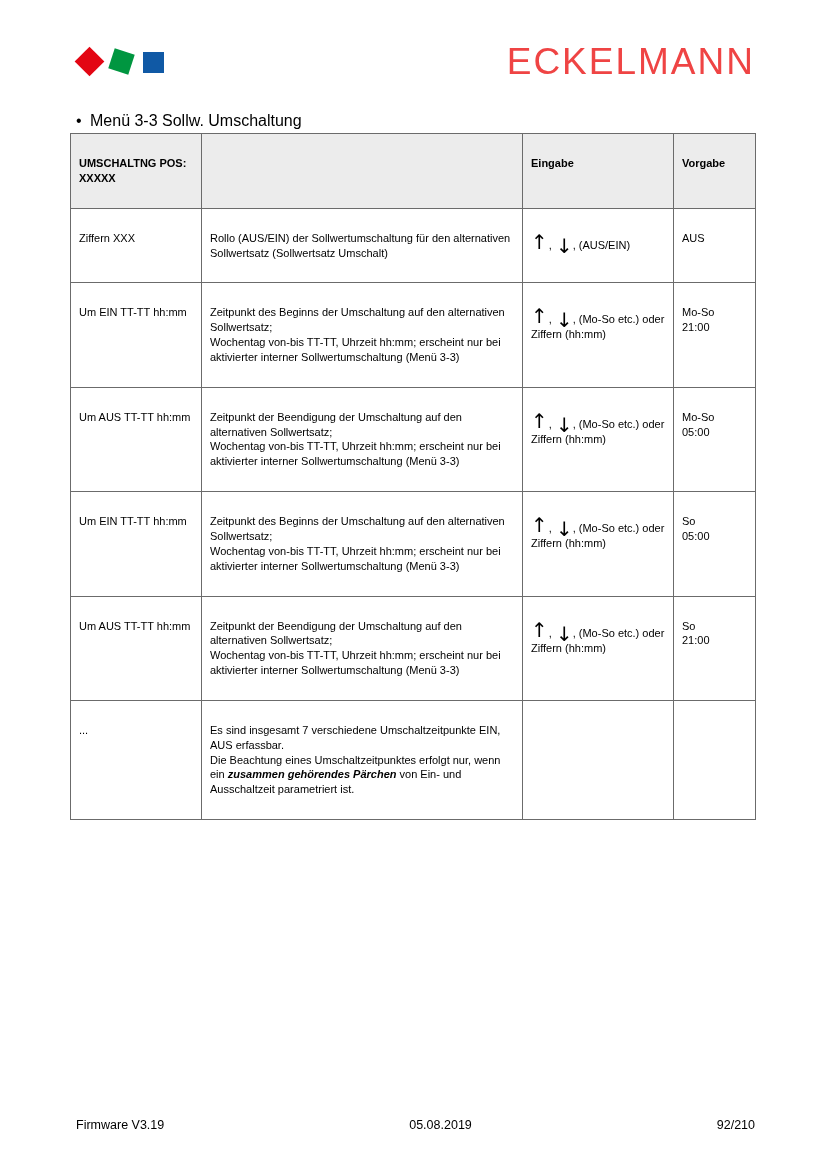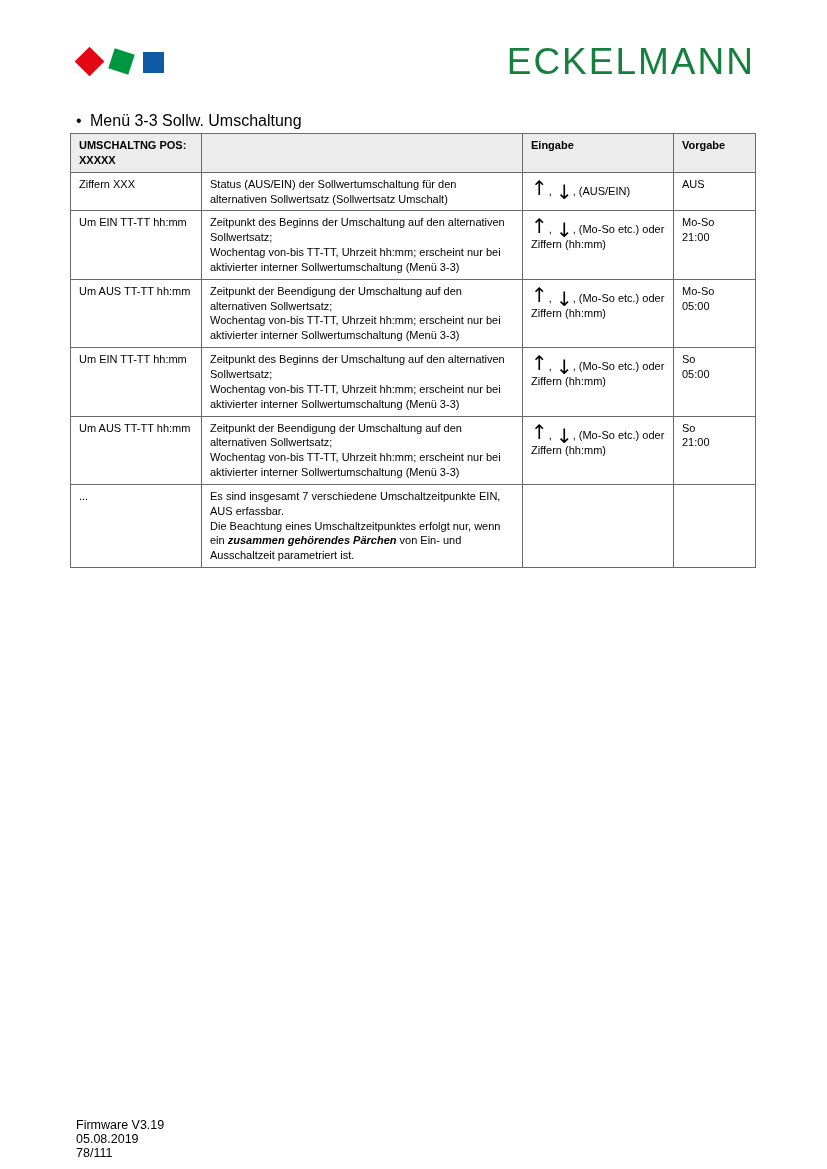--- a/index.html
+++ b/index.html
@@ -17,37 +17,37 @@
   
   .page-header { position: absolute; top: 42px; left: 75px; right: 72px; height: 44px; }
   .logo { position: absolute; left: 0; top: 0; width: 100px; height: 44px; }
   .logo .sq { position: absolute; width: 21px; height: 21px; }
   .logo .sq.red   { left: 4px;  top: 9px; transform: rotate(45deg); }
   .logo .sq.green { left: 36px; top: 9px; transform: rotate(18deg); }
   .logo .sq.blue  { left: 68px; top: 10px; transform: rotate(0deg); }
   .brand {
     position: absolute; right: 0; top: 0;
     font-size: 37px; line-height: 40px;
-    color: #15803d; letter-spacing: 2px; font-weight: 400;
+    color: #ef4444; letter-spacing: 2px; font-weight: 400;
   }
 
   
   .bullet-line { position: absolute; top: 112px; left: 76px; font-size: 16px; }
   .bullet-line .bullet { display: inline-block; width: 14px; }
 
   
   table.param-table {
     position: absolute; top: 133px; left: 70px;
     width: 685px;
     border-collapse: collapse; table-layout: fixed;
     font-size: 11px; line-height: 1.35;
   }
   table.param-table th, table.param-table td {
     border: 1px solid #6b6b6b;
-    padding: 4px 8px;
+    padding: 22px 8px;
     vertical-align: top;
     text-align: left;
     word-wrap: break-word;
   }
   table.param-table thead th {
     background: #ececec;
     font-weight: bold;
     white-space: pre-line;
     height: 36px;
   }
@@ -63,21 +63,20 @@
     font-weight: 400;
   }
   .arrow.arrow-down { position: relative; top: 4px; }
   .eingabe-sep { margin: 0 1px; }
 
   
   .footer {
     position: absolute; top: 1118px; left: 76px; width: 679px;
     display: flex; justify-content: space-between; align-items: baseline;
     font-size: 12.5px;
-    flex-direction: column;
   }
 </style>
 </head>
 <body>
 
 <div class="page">
 
   <div class="page-header">
     <div class="logo">
       <span class="sq red" style="background:#e30613"></span>
@@ -104,21 +103,21 @@
 XXXXX</th>
         <th></th>
         <th>Eingabe</th>
         <th>Vorgabe</th>
       </tr>
     </thead>
     <tbody>
 
       <tr>
         <td class="c-param">Ziffern XXX</td>
-        <td class="c-desc">Status (AUS/EIN) der Sollwertumschaltung für den alternativen Sollwertsatz (Sollwertsatz Umschalt)</td>
+        <td class="c-desc">Rollo (AUS/EIN) der Sollwertumschaltung für den alternativen Sollwertsatz (Sollwertsatz Umschalt)</td>
         <td class="c-eingabe"><span class="arrow">↑</span><span class="eingabe-sep">, </span><span class="arrow arrow-down">↓</span><span>, (AUS/EIN)</span></td>
         <td class="c-vorgabe">AUS</td>
       </tr>
 
 
 
       <tr>
         <td class="c-param">Um EIN TT-TT hh:mm</td>
         <td class="c-desc">Zeitpunkt des Beginns der Umschaltung auf den alternativen Sollwertsatz;
 Wochentag von-bis TT-TT, Uhrzeit hh:mm; erscheint nur bei aktivierter interner Sollwertumschaltung (Menü 3-3)</td>
@@ -161,16 +160,16 @@
         <td class="c-eingabe"></td>
         <td class="c-vorgabe"></td>
       </tr>
 
     </tbody>
   </table>
 
   <div class="footer">
     <span>Firmware V3.19</span>
     <span>05.08.2019</span>
-    <span>78/111</span>
+    <span>92/210</span>
   </div>
 
 </div>
 
 </body></html>

